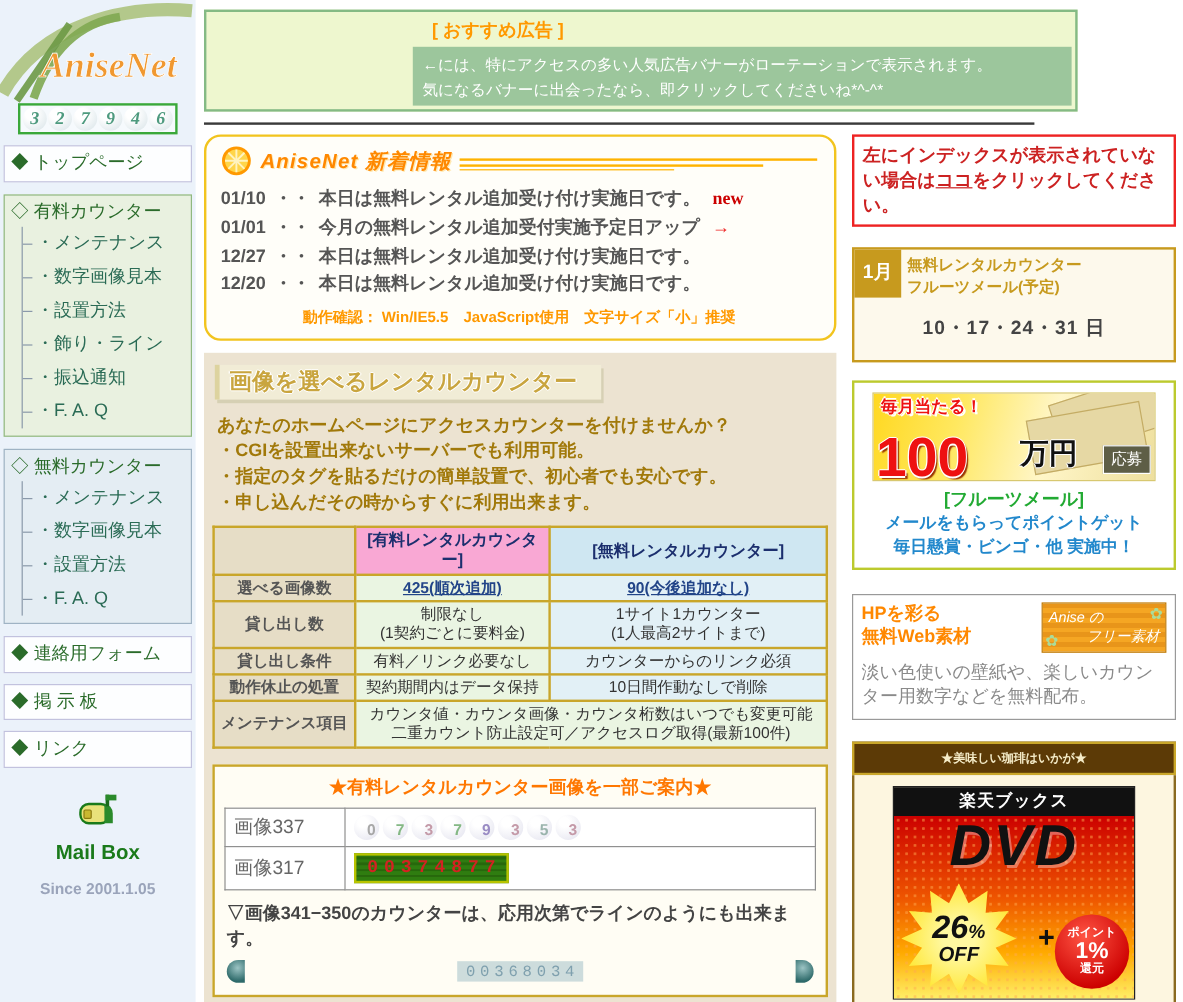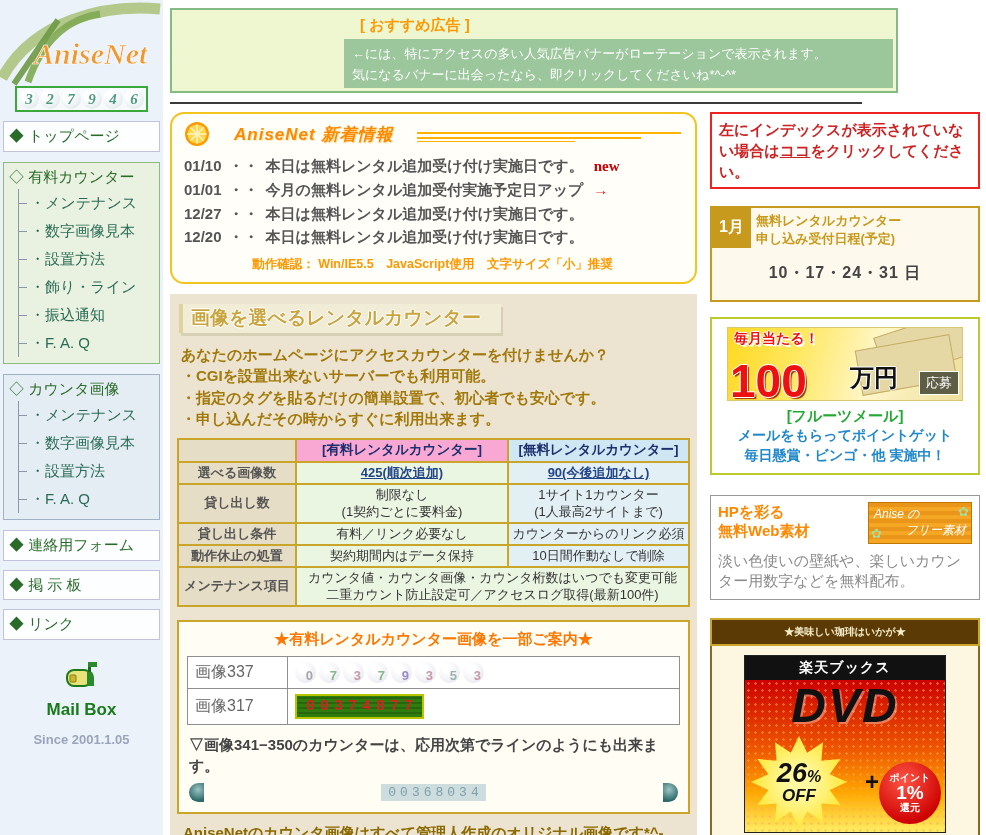--- a/index.html
+++ b/index.html
@@ -74,21 +74,21 @@
 
   .cols { display: flex; gap: 13px; margin-top: 8px; align-items: flex-start; }
   .main-col { width: 527px; flex: none; }
   .right-col { width: 270px; flex: none; }
 
   
   .news-box {
     border: 2px solid #f2c41e; border-radius: 14px;
     padding: 7px 14px 9px 12px; background: #fffef9;
   }
-  .news-head { display: flex; align-items: center; gap: 24px; margin-bottom: 7px; }
+  .news-head { display: flex; align-items: center; gap: 7px; margin-bottom: 7px; }
   .news-title {
     color: #ff8800; font-weight: bold; font-style: italic; font-size: 17px;
     white-space: nowrap; letter-spacing: 1px;
     text-shadow: 1px 1px 0 #ffe8b0;
   }
   .news-lines {
     flex: 1; height: 11px; margin-top: 5px;
     background:
       linear-gradient(#ffb300,#ffb300) 0 1px/100% 2px no-repeat,
       linear-gradient(#ffb300,#ffb300) 0 6px/85% 2px no-repeat,
@@ -115,21 +115,21 @@
     border-left: 4px solid #ddd39f;
     box-shadow: 2px 3px 0 #d6d0b4;
     text-shadow: 1px 0 #fff, -1px 0 #fff, 0 1px #fff, 0 -1px #fff;
     margin: 2px 0 11px 2px;
   }
   .intro { color: #a1790a; font-weight: bold; font-size: 15px; line-height: 1.42; padding-left: 4px; }
 
   .cmp-table { margin-top: 9px; border-collapse: collapse; font-size: 13px; width: 100%; }
   .cmp-table td { border: 2px solid #c9a62a; padding: 2px 3px; text-align: center; color: #333; line-height: 1.25; }
   .cmp-table .lbl { background: #e6ddc6; color: #555; font-weight: bold; width: 118px; }
-  .cmp-table .paid { background: #eaf5e2; width: 212px; white-space: pre-line; }
+  .cmp-table .paid { background: #eaf5e2; width: 162px; white-space: pre-line; }
   .cmp-table .free { background: #e2f0f6; white-space: pre-line; }
   .cmp-table .hdr-paid { background: #f9a8d4; color: #1c2f6e; font-weight: bold; font-size: 13.5px; }
   .cmp-table .hdr-free { background: #cfe7f2; color: #1c2f6e; font-weight: bold; font-size: 13.5px; }
   .cnt-link { color: #224488; font-weight: bold; text-decoration: underline; cursor: pointer; }
 
   .samples-box { margin-top: 13px; border: 2px solid #c9a62a; background: #fffdf4; padding: 7px 8px 9px 8px; }
   .samples-title { text-align: center; color: #ff7700; font-weight: bold; font-size: 15px; margin: 1px 0 7px 0; }
   .sample-table { border-collapse: collapse; width: 100%; }
   .sample-table td { border: 1px solid #909090; background: #ffffff; padding: 5px 7px; }
   .s-lbl { width: 100px; color: #666; font-size: 16px; }
@@ -287,21 +287,21 @@
       <div class="tree-item">・メンテナンス</div>
       <div class="tree-item">・数字画像見本</div>
       <div class="tree-item">・設置方法</div>
       <div class="tree-item">・飾り・ライン</div>
       <div class="tree-item">・振込通知</div>
       <div class="tree-item">・F. A. Q</div>
     </div>
   </div>
 
   <div class="nav-group free">
-    <div class="nav-group-title">◇ カウンタ画像</div>
+    <div class="nav-group-title">◇ 無料カウンター</div>
     <div class="tree">
       <div class="tree-item">・メンテナンス</div>
       <div class="tree-item">・数字画像見本</div>
       <div class="tree-item">・設置方法</div>
       <div class="tree-item">・F. A. Q</div>
     </div>
   </div>
 
   <div class="nav-single">◆ 連絡用フォーム</div>
   <div class="nav-single">◆ 掲 示 板</div>
@@ -457,21 +457,21 @@
 
       <div class="index-box">
         <span>左にインデックスが表示されていない場合は</span><span class="koko-link">ココ</span><span>をクリックしてください。</span>
       </div>
 
       <div class="schedule-box">
         <div class="sched-head">
           <div class="month-badge">1月</div>
           <div class="sched-title">
             <div>無料レンタルカウンター</div>
-            <div>申し込み受付日程(予定)</div>
+            <div>フルーツメール(予定)</div>
           </div>
         </div>
         <div class="sched-dates">10・17・24・31 日</div>
       </div>
 
       <div class="fruitmail-box">
         <div class="money-banner">
           <div class="bill bill-1"></div>
           <div class="bill bill-2"></div>
           <div class="mb-top">毎月当たる！</div>

